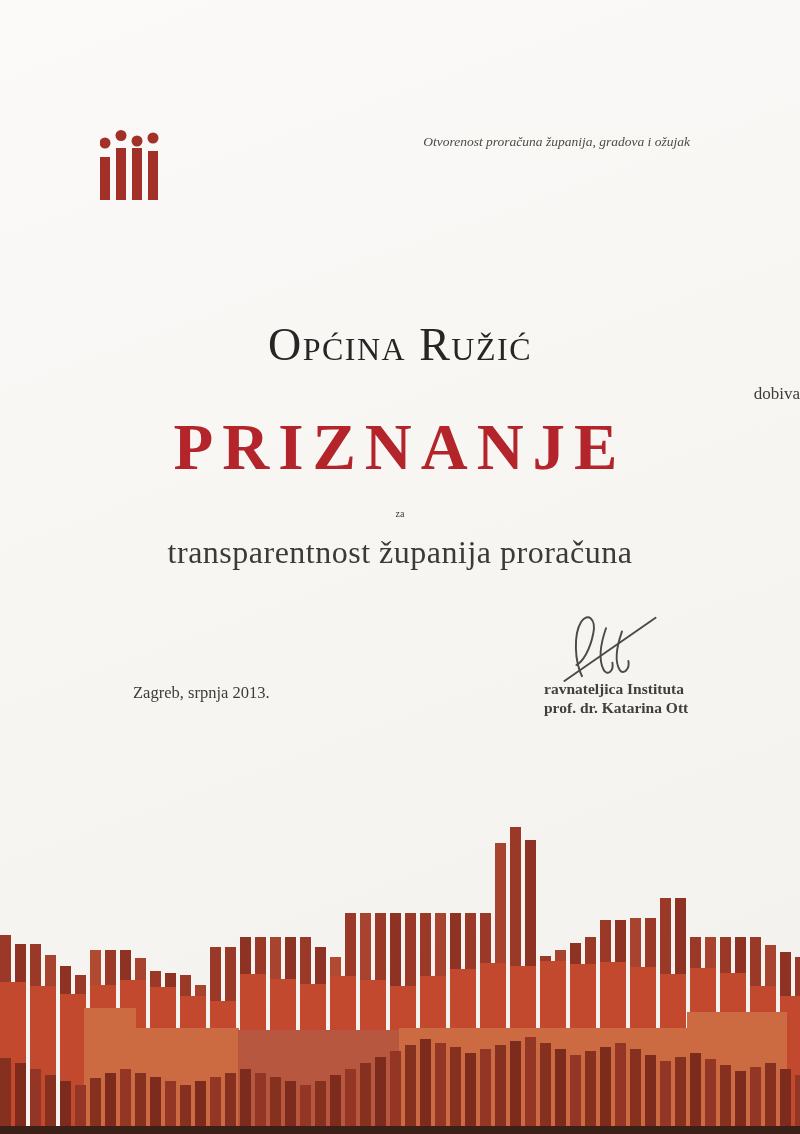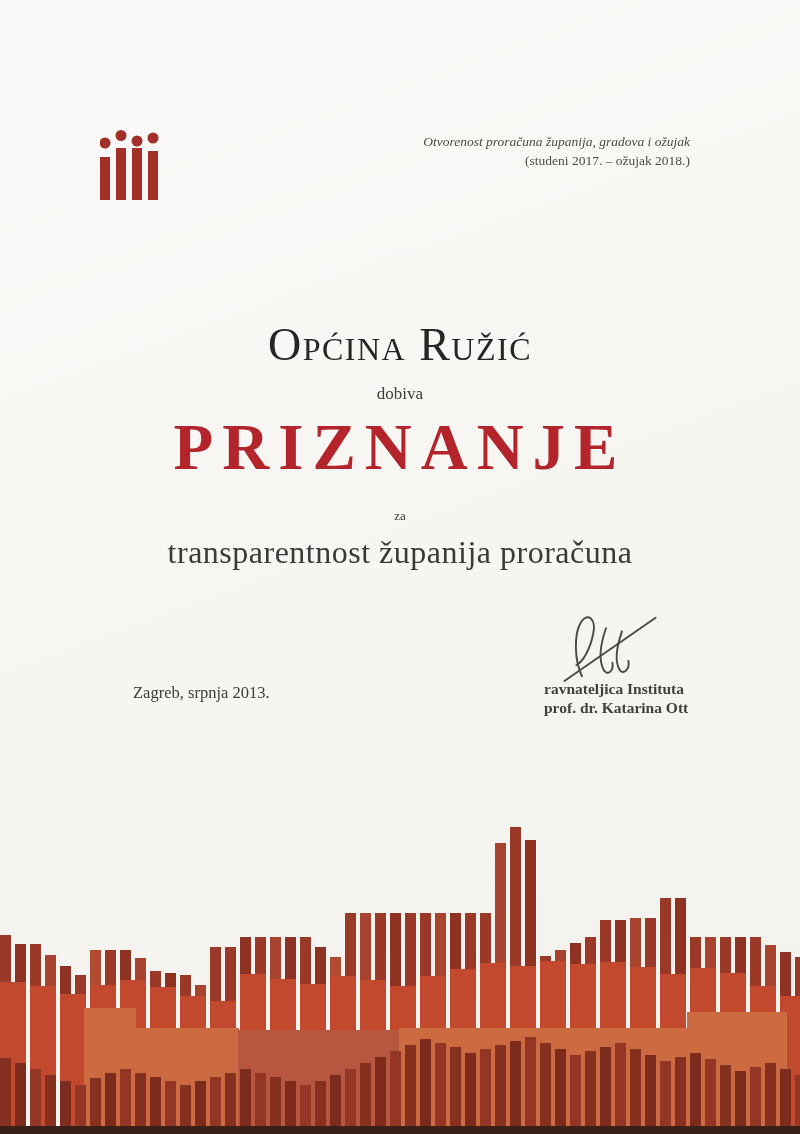--- a/index.html
+++ b/index.html
@@ -25,26 +25,26 @@
     right:110px;top:133px;text-align:right;
     font-size:13.5px;line-height:18.5px;color:#4e4a45;
   }
   .research-note .it{font-style:italic;}
 
   
   .recipient{
     top:318px;font-size:46px;font-weight:400;color:#262624;
     font-variant:small-caps;letter-spacing:1.5px;
   }
-  .verb{top:384px;font-size:17px;color:#3c3c3a;}
+  .verb{top:384px;font-size:17px;color:#3c3c3a;text-align:right;}
   .award-title{
     top:410px;font-size:65px;font-weight:700;letter-spacing:9px;
     color:#b3242b;
   }
-  .preposition{top:508px;font-size:13px;color:#3c3c3a;}
+  .preposition{top:508px;font-size:10px;color:#3c3c3a;}
   .award-for{top:534px;font-size:32px;color:#3a3a38;letter-spacing:.5px;}
 
   
   .place-date{left:133px;top:683px;font-size:16.5px;color:#3c3c3a;}
   .signature{left:558px;top:612px;width:104px;height:74px;}
   .signer{
     left:544px;top:679px;font-size:15.5px;line-height:19px;
     font-weight:700;color:#403f3c;
   }
 
@@ -66,21 +66,20 @@
       <circle cx="5" cy="13" r="5.5"></circle>
       <circle cx="21" cy="5.5" r="5.5"></circle>
       <circle cx="37" cy="11" r="5.5"></circle>
       <circle cx="53" cy="8" r="5.5"></circle>
     </g>
   </svg>
 
 
   <div class="abs research-note">
     <div class="it">Otvorenost proračuna županija, gradova i ožujak</div>
-    <div>(studeni 2017. – ožujak 2018.)</div>
   </div>
 
   <div class="abs centered recipient">Općina Ružić</div>
   <div class="abs centered verb">dobiva</div>
   <div class="abs centered award-title">PRIZNANJE</div>
   <div class="abs centered preposition">za</div>
   <div class="abs centered award-for">transparentnost županija proračuna</div>
 
   <div class="abs place-date">Zagreb, srpnja 2013.</div>
 

